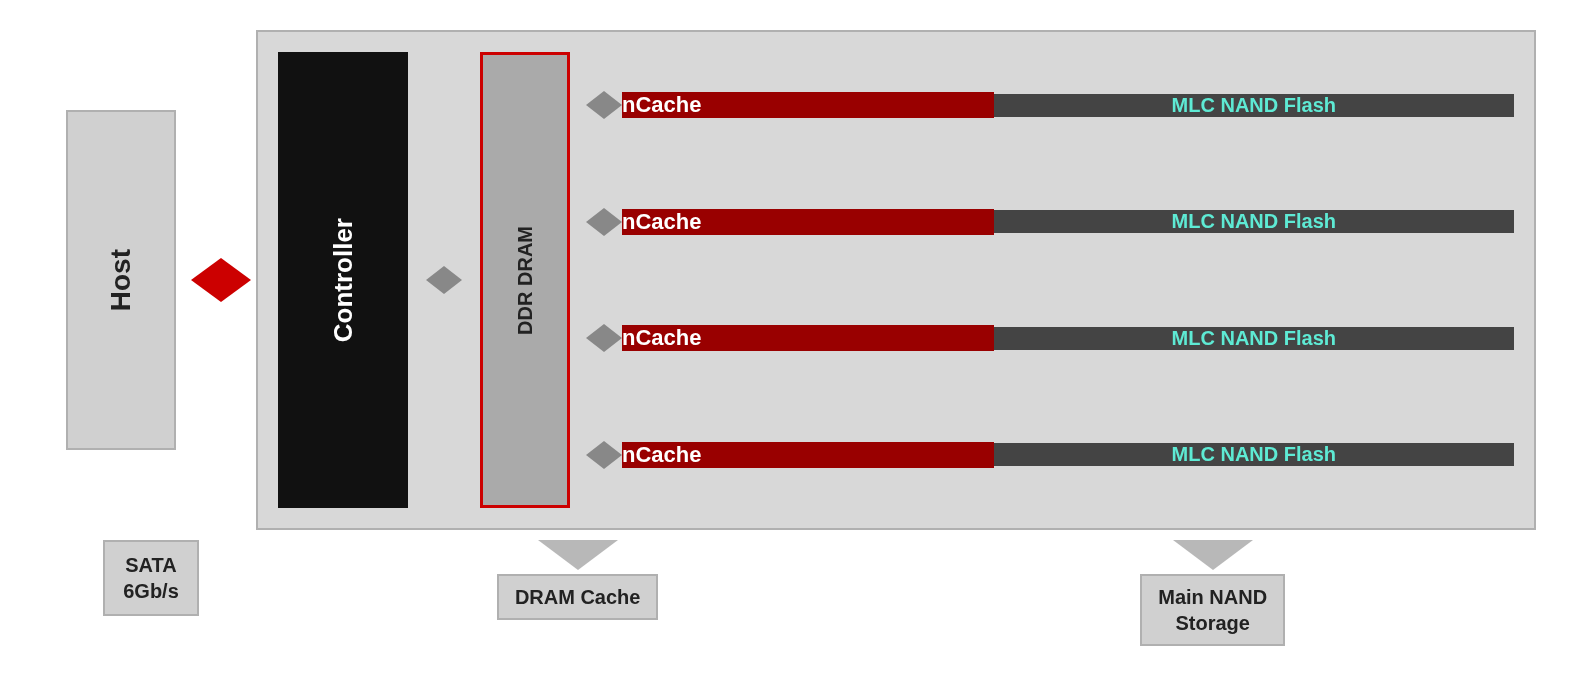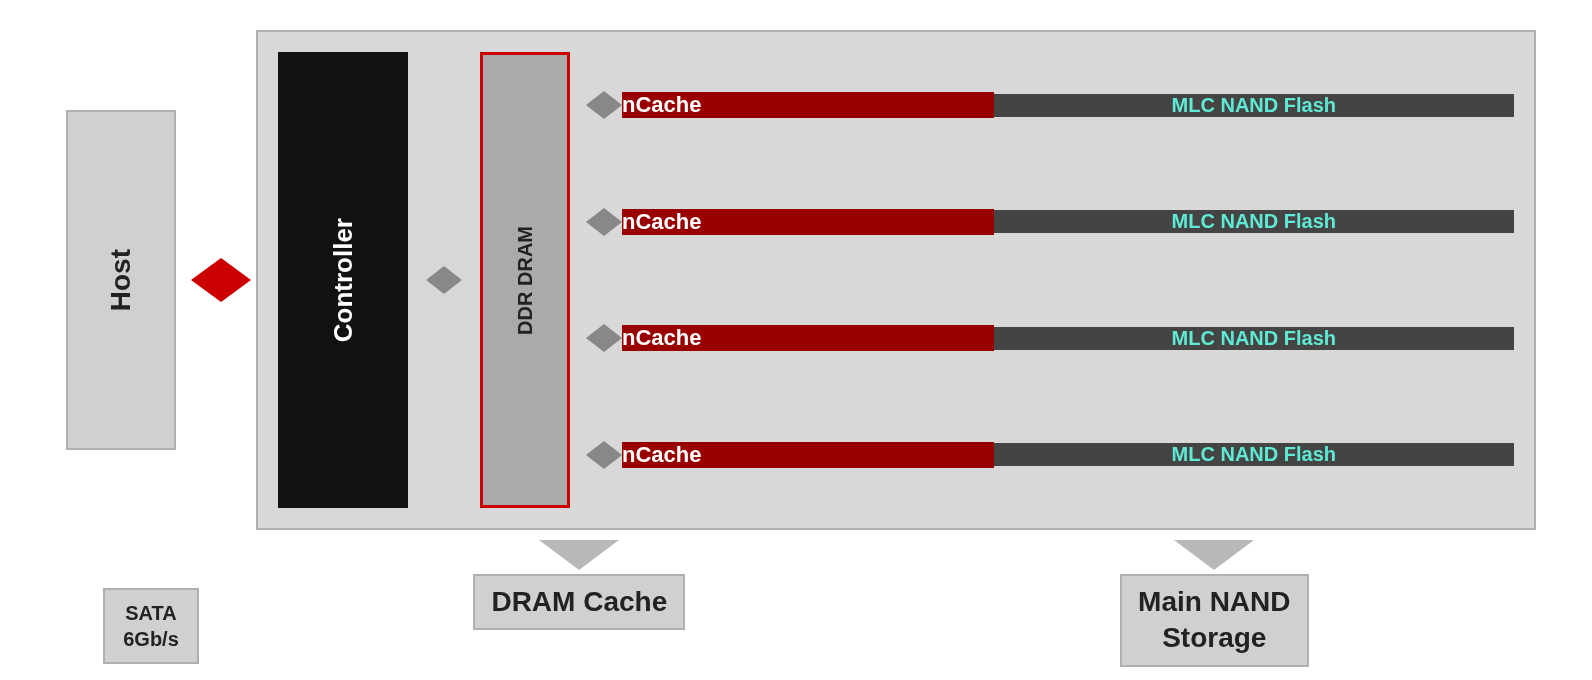--- a/index.html
+++ b/index.html
@@ -213,21 +213,20 @@
       padding-top: 10px;
       gap: 0;
     }
 
     .bottom-sata {
       width: 190px;
       min-width: 190px;
       display: flex;
       align-items: center;
       justify-content: center;
-      margin-top: 48px;
     }
 
     .bottom-label-box {
       background: #d0d0d0;
       border: 2px solid #b0b0b0;
       padding: 10px 18px;
       text-align: center;
       font-size: 20px;
       font-weight: bold;
       color: #222;
@@ -256,21 +255,21 @@
       border-left: 40px solid transparent;
       border-right: 40px solid transparent;
       border-top: 30px solid #b8b8b8;
     }
 
     .bottom-arch-label-box {
       background: #d0d0d0;
       border: 2px solid #b0b0b0;
       padding: 8px 16px;
       text-align: center;
-      font-size: 28px;
+      font-size: 20px;
       font-weight: bold;
       color: #222;
       line-height: 1.3;
       white-space: nowrap;
     }
 
     
     .flex-row {
       display: flex;
       flex-direction: row;

